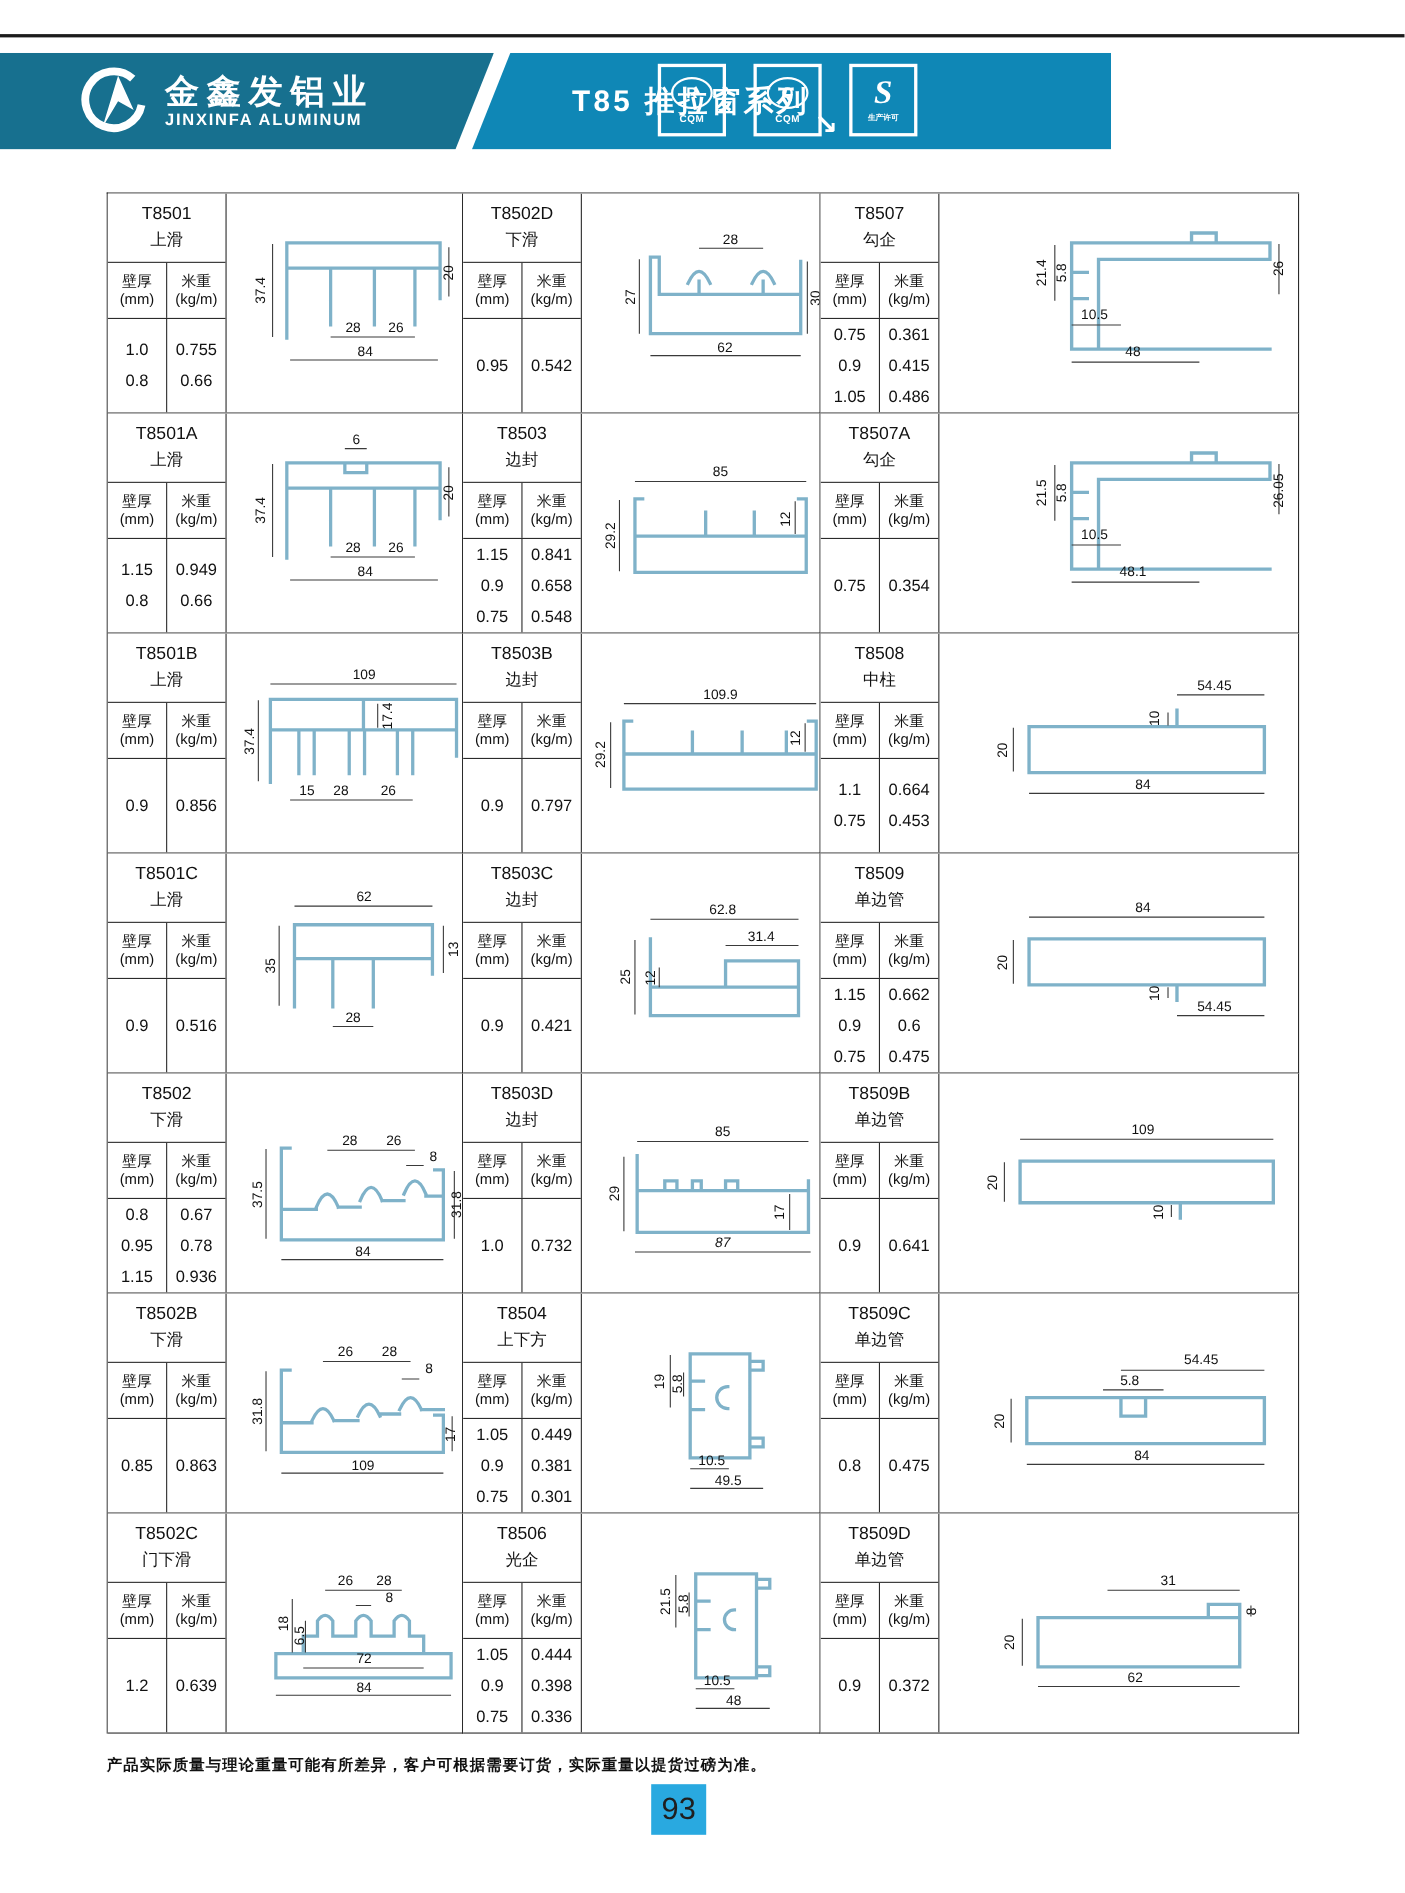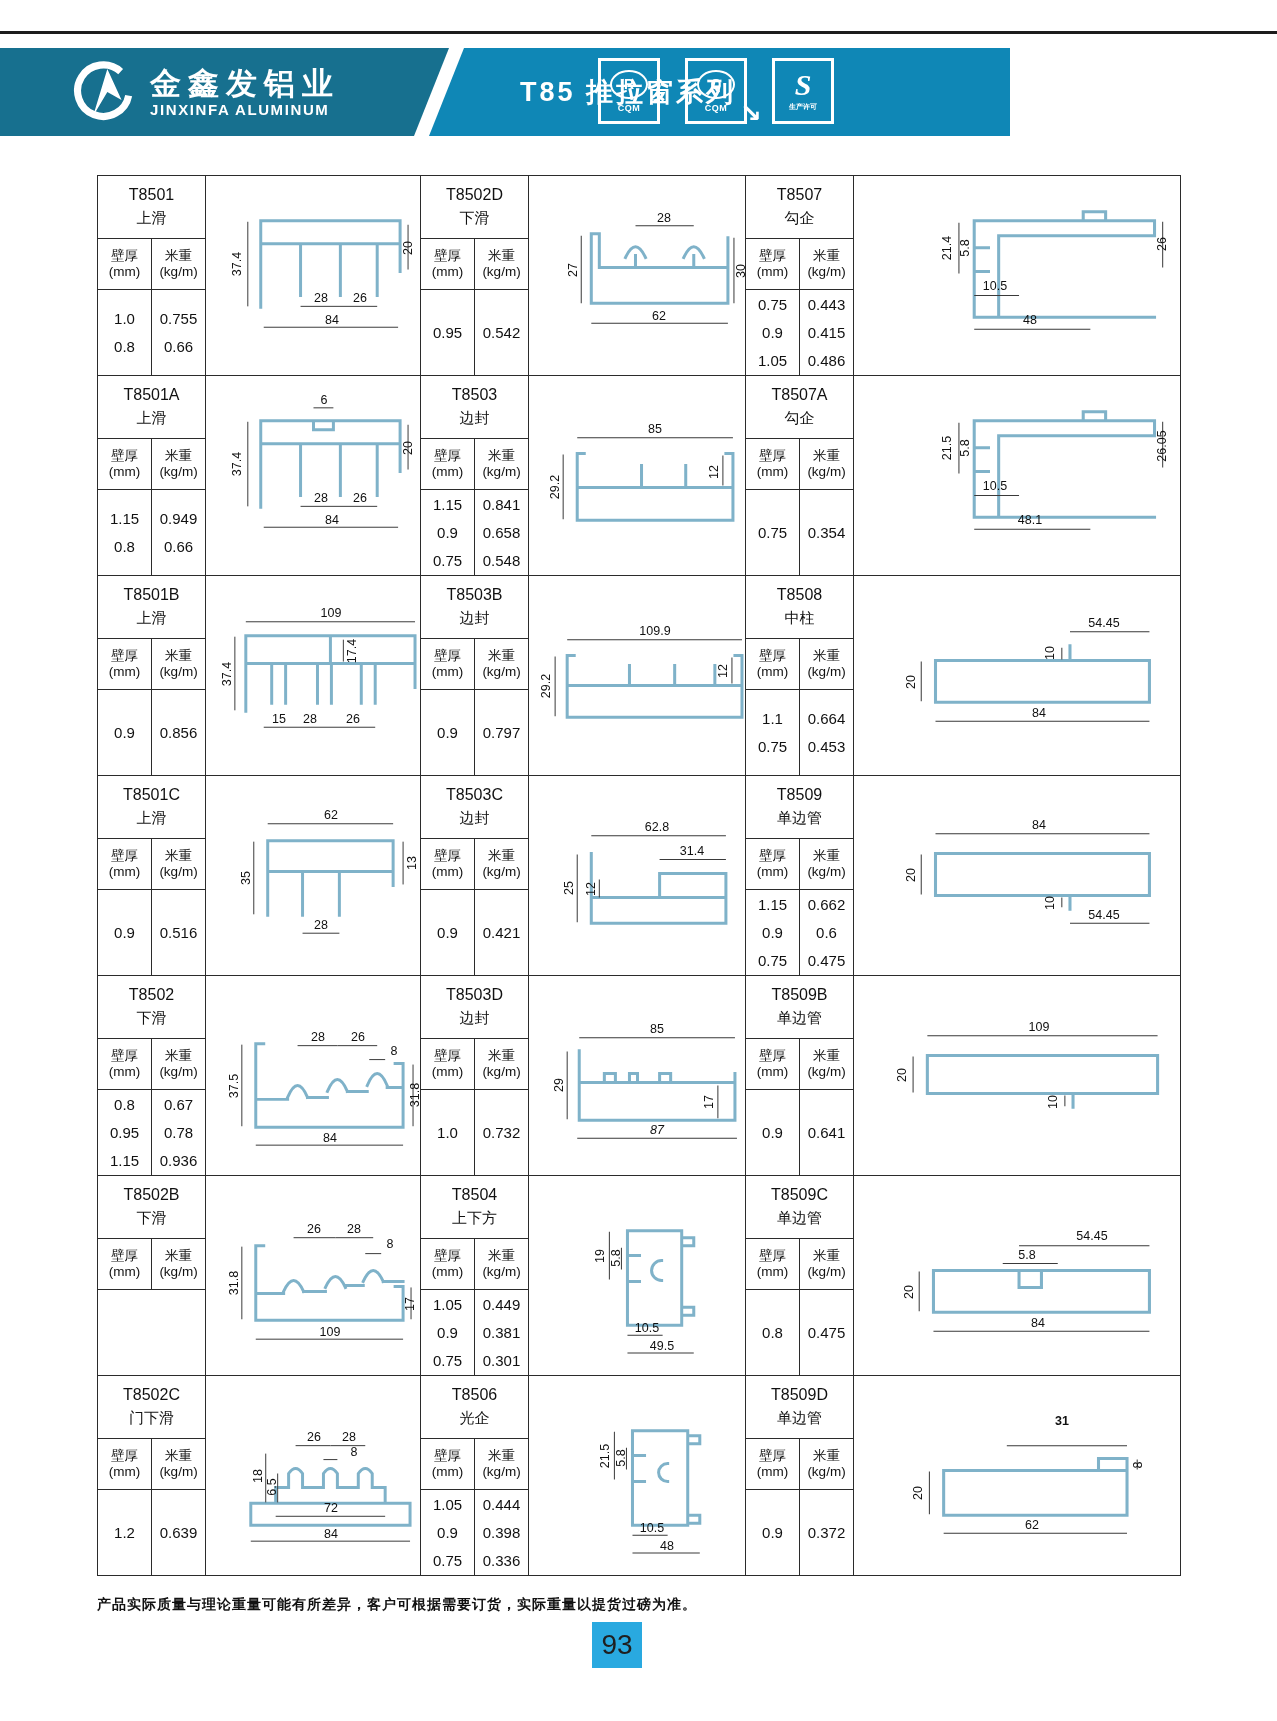--- a/index.html
+++ b/index.html
@@ -185,21 +185,21 @@
           <span>(kg/m)</span>
         </div>
       </div>
       <div class="vals">
         <div class="vcol">
             <div>0.75</div>
             <div>0.9</div>
             <div>1.05</div>
           </div>
         <div class="vcol">
-            <div>0.443</div>
+            <div>0.361</div>
             <div>0.415</div>
             <div>0.486</div>
           </div>
       </div>
     </div>
     <div class="draw">
         <svg viewBox="0 0 320 200" preserveAspectRatio="none">
           <path class="pb" d="M118,45 V142 H142 M118,45 H295 V60 H142 M142,60 V142 H295 M118,72 h14 M118,96 h14 M225,45 v-9 h22 v9"></path>
           <path class="pd" d="M103,47 V98 M303,46 V92 M118,120 H162 M118,154 H232"></path>
         </svg>
@@ -670,20 +670,28 @@
       </div>
       <div class="hdr">
         <div class="hcell">
           <span>壁厚</span>
           <span>(mm)</span>
         </div>
         <div class="hcell">
           <span>米重</span>
           <span>(kg/m)</span>
         </div>
+      </div>
+      <div class="vals">
+        <div class="vcol">
+            <div>0.85</div>
+          </div>
+        <div class="vcol">
+            <div>0.863</div>
+          </div>
       </div>
     </div>
     <div class="draw">
         <svg viewBox="0 0 215 200" preserveAspectRatio="none">
           <path class="pb" d="M50,145 V70 h8 M198,145 V111 h-8 M50,145 H198 M50,118 H78 M98,116 H120 M140,110 H158 M178,106 H198 M78,116 Q88,94 98,116 M120,112 Q130,90 140,112 M158,106 Q168,84 178,106"></path>
           <path class="pd" d="M88,62 H130 M130,62 H168 M160,78 H176 M36,71 V144 M206,112 V144 M50,164 H198"></path>
         </svg>
         <span class="dim" style="left: 108px; top: 53px;">26</span>
         <span class="dim" style="left: 148px; top: 53px;">28</span>
         <span class="dim" style="left: 184px; top: 68px;">8</span>
@@ -870,21 +878,21 @@
         <div class="vcol">
             <div>0.372</div>
           </div>
       </div>
     </div>
     <div class="draw">
         <svg viewBox="0 0 320 200" preserveAspectRatio="none">
           <path class="pb" d="M88,95 H268 V140 H88 Z M240,95 V83 H268 V95"></path>
           <path class="pd" d="M150,70 H268 M278,84 V94 M74,96 V139 M88,158 H268"></path>
         </svg>
-        <span class="dim" style="left: 208px; top: 45px; font-weight: bold;">31</span>
+        <span class="dim" style="left: 208px; top: 61px;">31</span>
         <span class="dim rot" style="left: 284px; top: 89px;">8</span>
         <span class="dim rot" style="left: 64px; top: 117px;">20</span>
         <span class="dim" style="left: 178px; top: 149px;">62</span>
       </div>
   </div>
   </div>
 
 <div class="footer-note">产品实际质量与理论重量可能有所差异，客户可根据需要订货，实际重量以提货过磅为准。</div>
 <div class="page-box">93</div>
 

